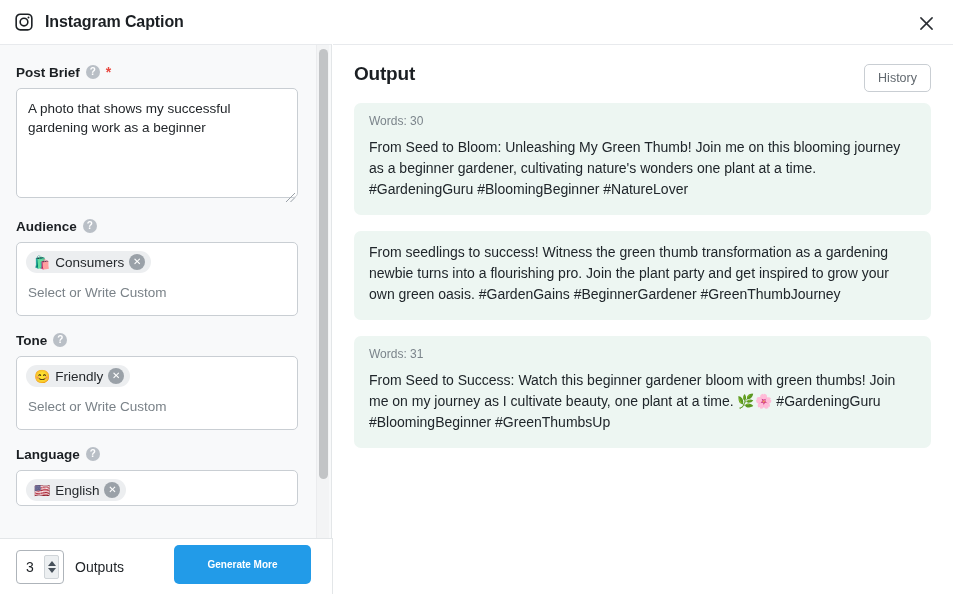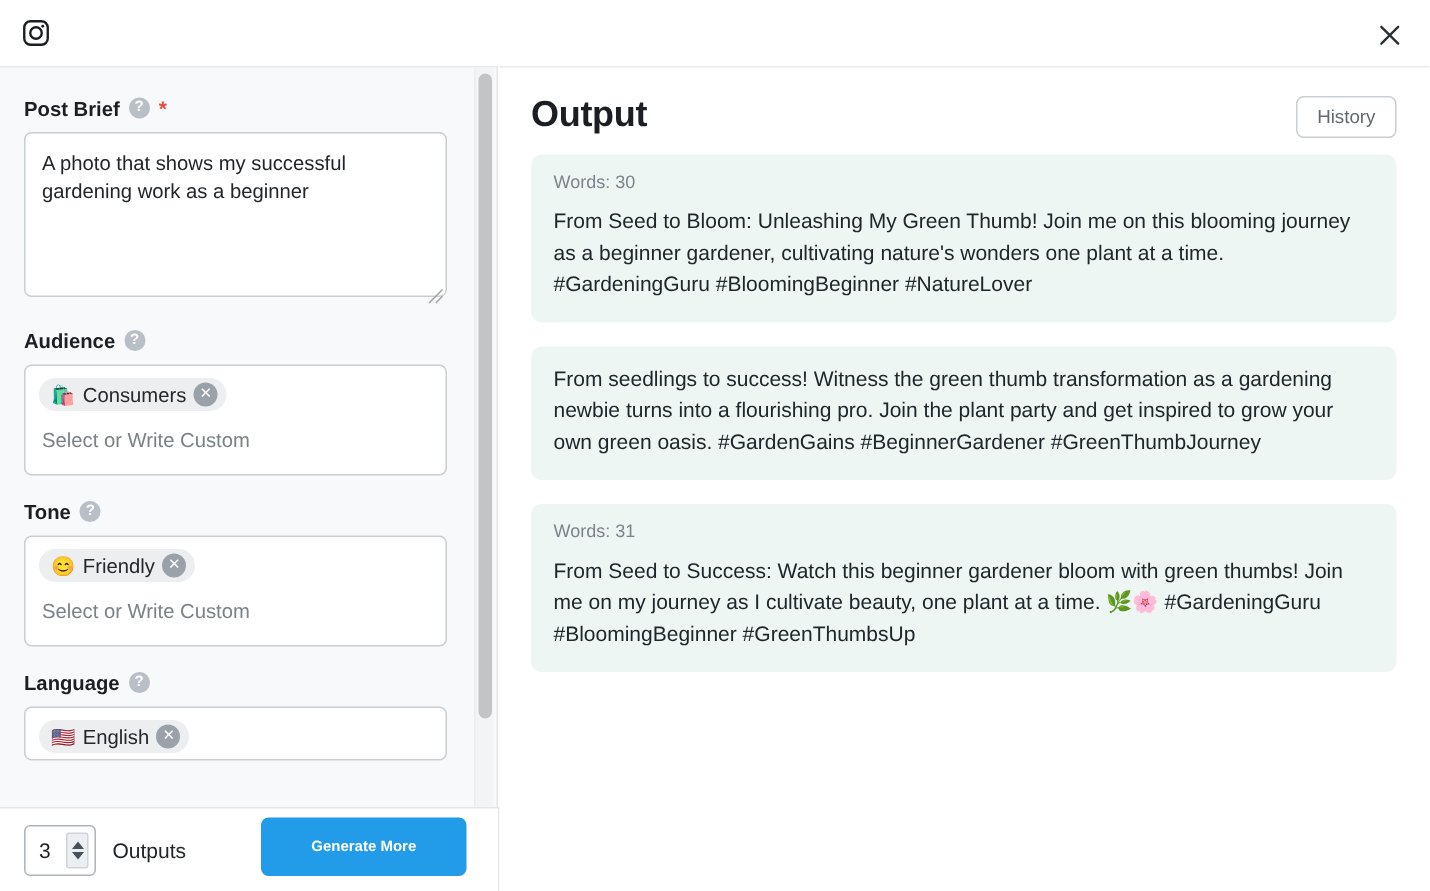--- a/index.html
+++ b/index.html
@@ -162,21 +162,21 @@
     cursor: pointer;
     display: flex; align-items: center; justify-content: center;
   }
 
   
   .out-header {
     position: relative; height: 58px;
     padding: 18px 22px 0 21px;
     display: flex; align-items: flex-start; justify-content: space-between;
   }
-  .out-title { font-size: 24px; font-weight: bold; color: #1b1f23; letter-spacing: -0.2px; }
+  .out-title { font-size: 19px; font-weight: bold; color: #1b1f23; letter-spacing: -0.2px; }
   .history-btn {
     margin-top: 1px;
     border: 1px solid #c9ced3; border-radius: 5px;
     background: #ffffff; color: #62696f;
     font-size: 12.5px; padding: 6px 13px;
     font-family: "Liberation Sans", sans-serif;
     cursor: pointer;
   }
   .cards { padding: 0 22px 0 21px; }
   .card {
@@ -191,20 +191,21 @@
 <body>
 
 <div class="titlebar">
   <span class="ig-icon">
     <svg width="20" height="20" viewBox="0 0 24 24" fill="none" stroke="#1b1f23" stroke-width="1.9">
       <rect x="2.6" y="2.6" width="18.8" height="18.8" rx="5" ry="5"></rect>
       <circle cx="12" cy="12" r="4.6"></circle>
       <circle cx="17.4" cy="6.6" r="1.15" fill="#1b1f23" stroke="none"></circle>
     </svg>
   </span>
+  <span class="title-text">Instagram Caption</span>
   <button class="close-btn">
     <span>
       <svg width="17" height="17" viewBox="0 0 20 20" stroke="#2a2e33" stroke-width="1.8" stroke-linecap="round">
         <line x1="3.4" y1="3.4" x2="16.6" y2="16.6"></line>
         <line x1="16.6" y1="3.4" x2="3.4" y2="16.6"></line>
       </svg>
     </span>
   </button>
 </div>
 

